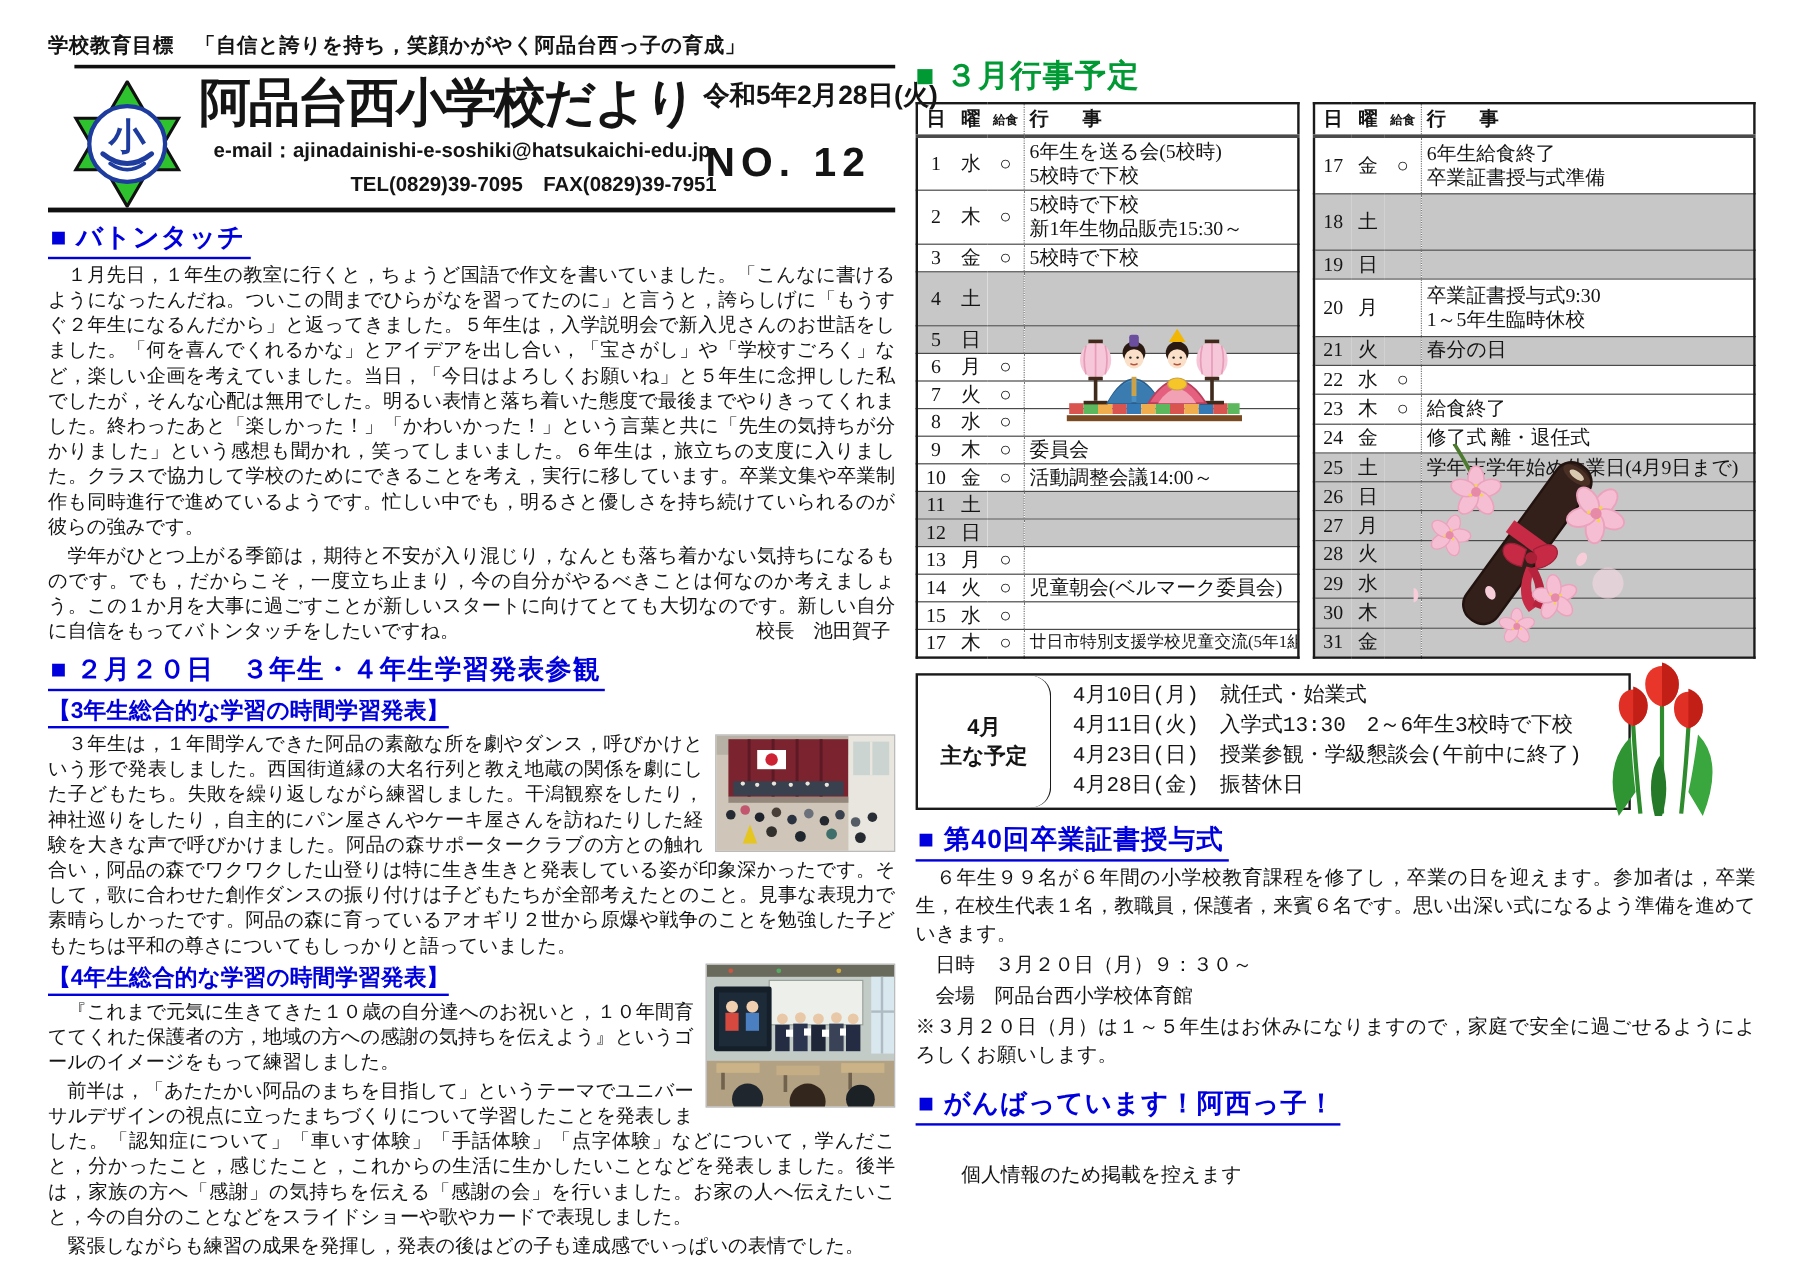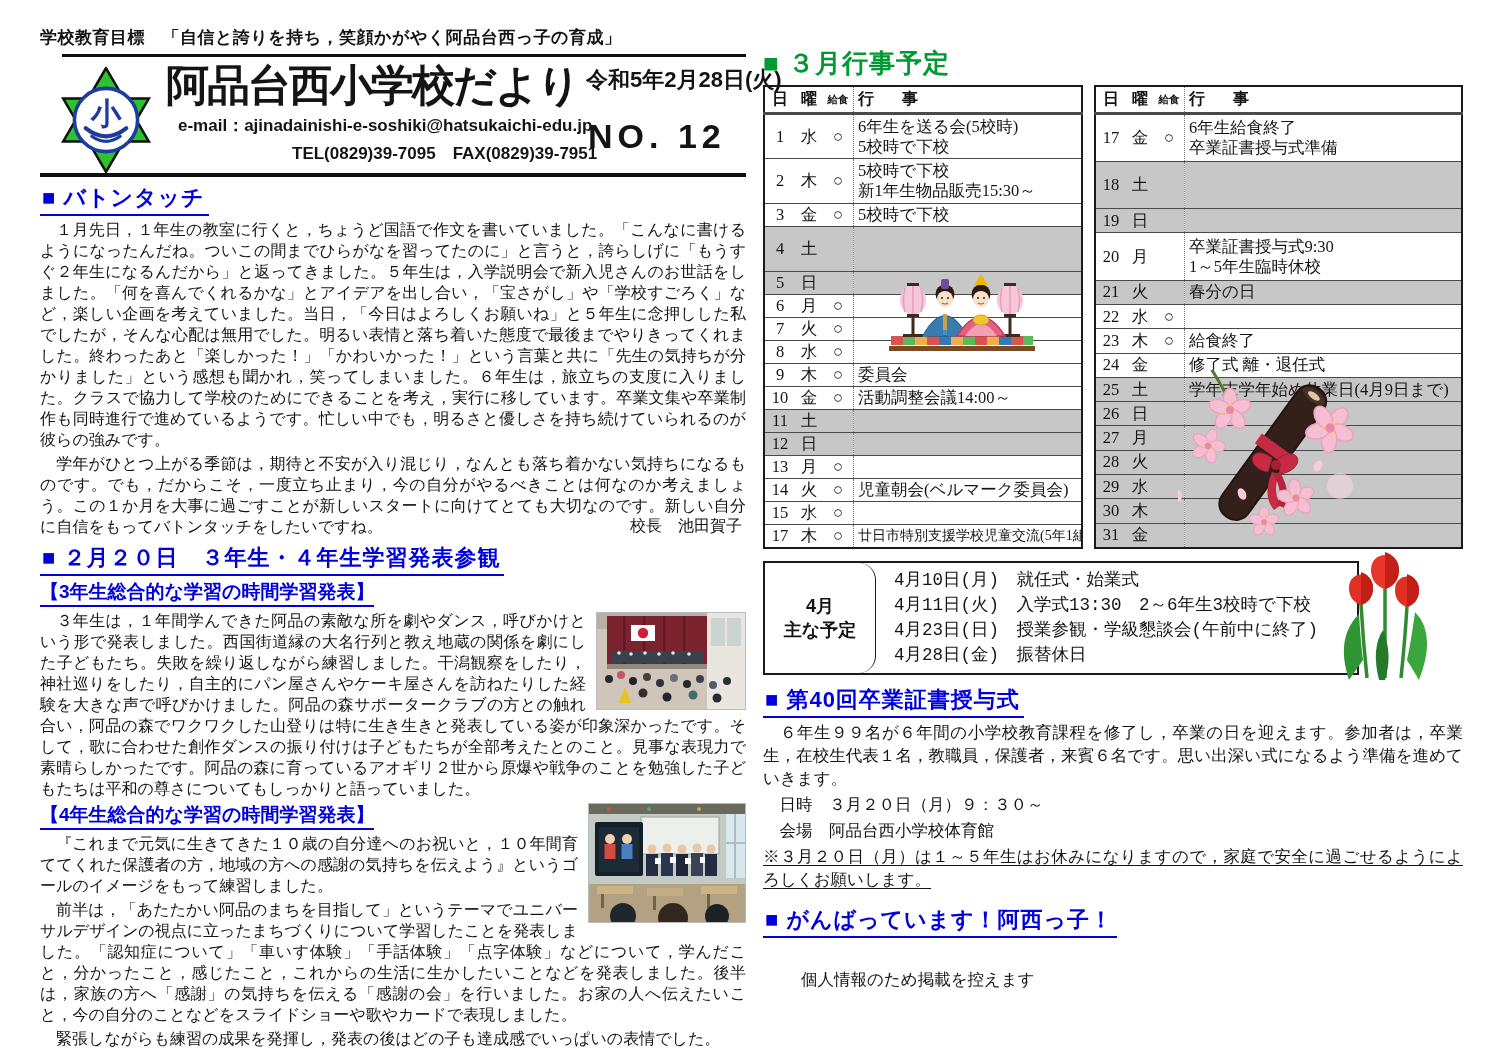--- a/index.html
+++ b/index.html
@@ -56,21 +56,21 @@
   .tulips{position:absolute;left:574px;top:504px;z-index:3;}
 
   .april{display:flex;border:2.5px solid #1a1a1a;width:592px;margin-top:12px;background:#fff;}
   .april-label{width:110px;border-right:1.5px solid #1a1a1a;display:flex;flex-direction:column;
                justify-content:center;align-items:center;font-weight:bold;font-size:18px;line-height:24px;border-radius:17px;}
   .april-items{padding:5px 8px 5px 18px;font-family:Liberation Mono, monospace;font-size:17.5px;line-height:25px;}
   .april-items div{white-space:nowrap;}
 
   .grad{margin-top:10px;}
   .right-col .body-p{font-size:16.5px;line-height:23px;}
-  .note-ul{text-decoration:underline;text-underline-offset:3px;}
+  .note-ul{text-underline-offset:3px;}
   .spirit-note{margin:30px 0 0 38px;}
 </style>
 </head>
 <body>
 
 <div class="page">
 
   <div class="left-col">
     <div class="goal">学校教育目標　「自信と誇りを持ち，笑顔かがやく阿品台西っ子の育成」</div>
     <div class="rule1"></div>

